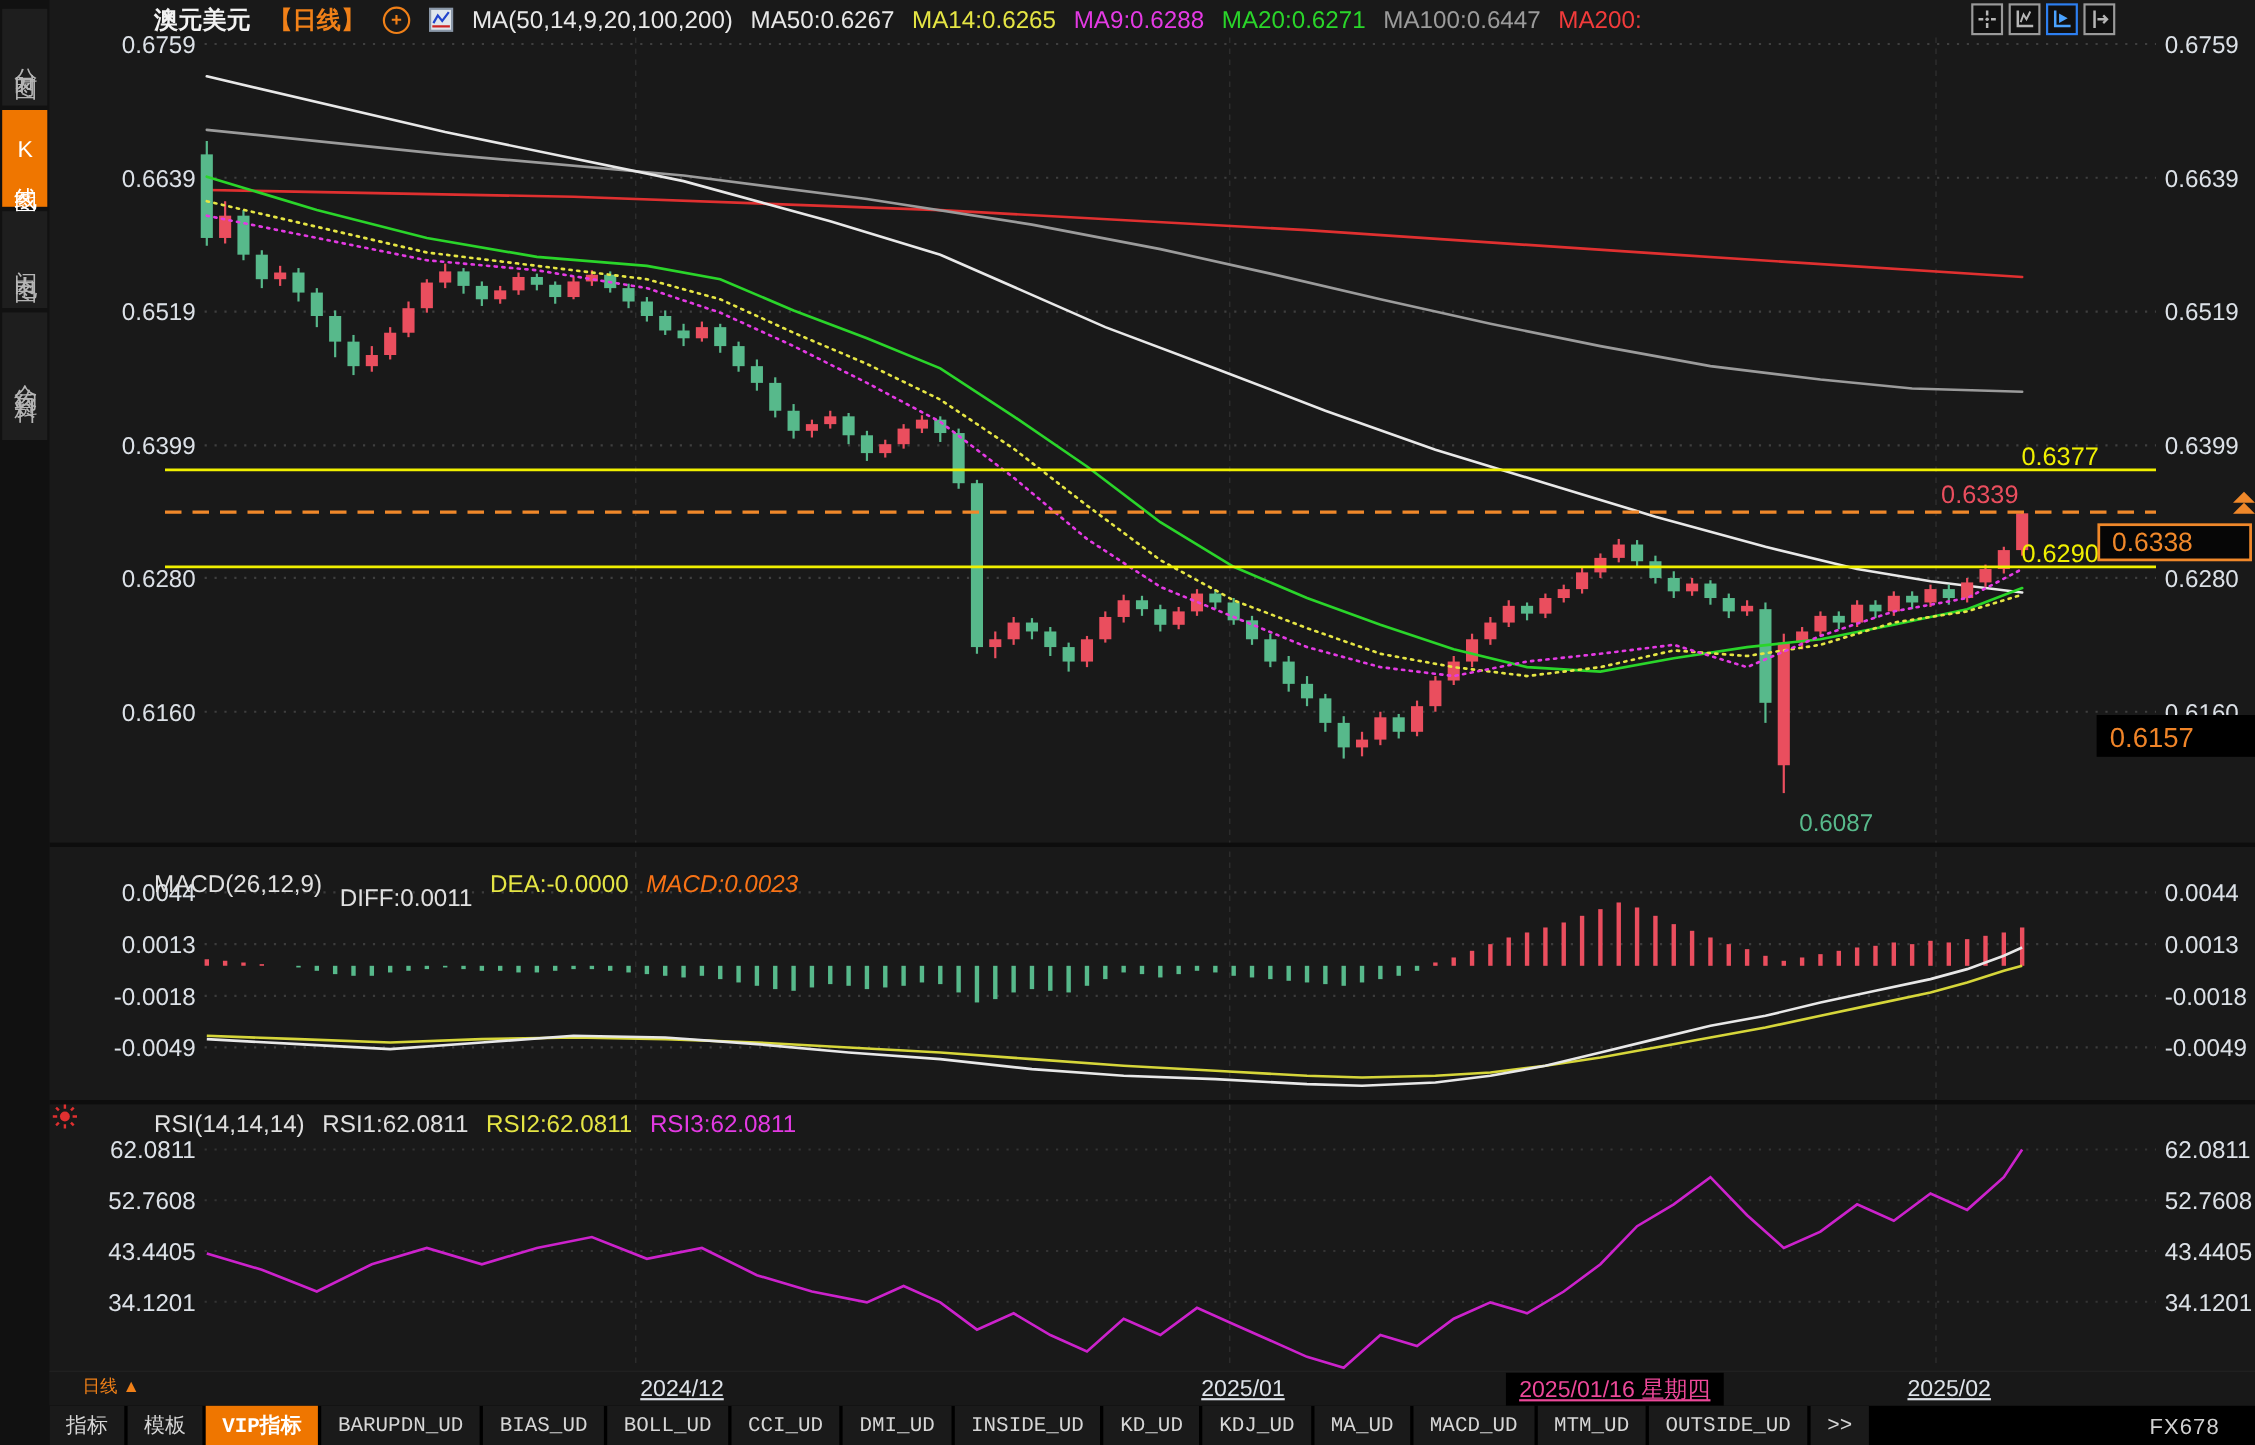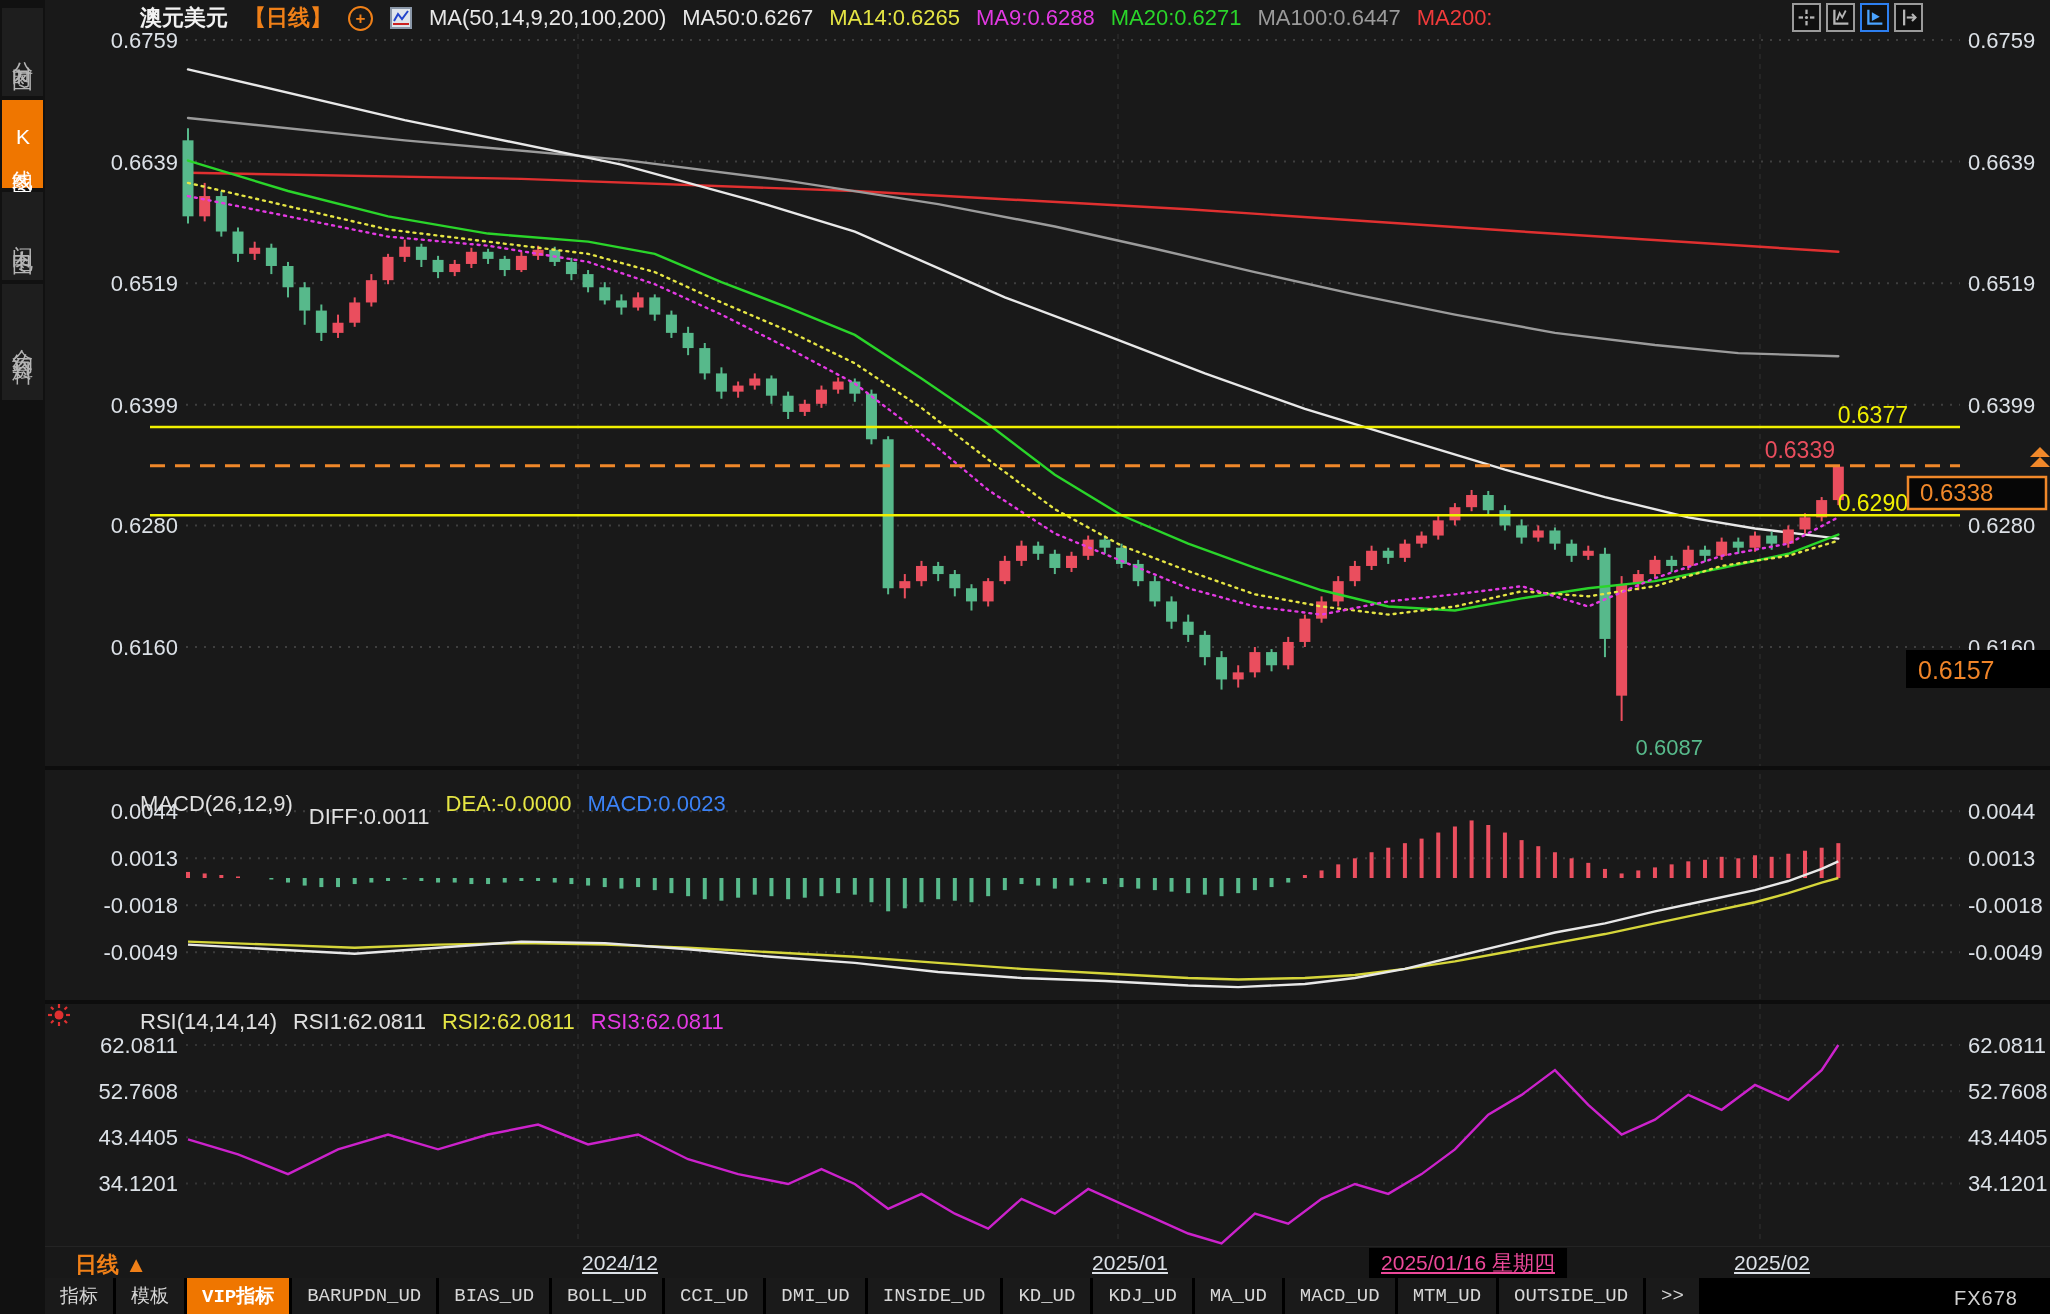--- a/index.html
+++ b/index.html
@@ -19,21 +19,21 @@
   .plus-circle{width:21px;height:21px;border:2px solid #f08018;border-radius:50%;color:#f08018;
        font-size:17px;font-weight:bold;display:flex;align-items:center;justify-content:center;line-height:1;}
   
   .toolbar{position:absolute;left:1792px;top:3px;display:flex;gap:5px;}
   .tbtn{width:25px;height:25px;border:2px solid #9a9a9a;background:#101010;display:flex;
        align-items:center;justify-content:center;cursor:pointer;}
   .tbtn.active{border-color:#2d7ff0;}
   
   .timeline{position:absolute;left:45px;top:1246px;width:2005px;height:31px;background:#181818;
        border-top:1px solid #242424;}
-  .tl-period{position:absolute;left:30px;top:3px;color:#f08018;font-size:22px;font-weight:bold;cursor:pointer;}
+  .tl-period{position:absolute;left:30px;top:3px;color:#f08018;font-size:16px;font-weight:normal;cursor:pointer;}
   .tl-label{position:absolute;top:4px;transform:translateX(-50%);color:#dde2e8;font-size:21px;white-space:nowrap;text-decoration:underline;}
   .tl-label.highlight{background:#000;color:#ec4899;padding:1px 12px;top:1px;}
   
   .tabbar{position:absolute;left:45px;bottom:0;width:2005px;height:36px;background:#000;
        display:flex;gap:3px;font-family:"Liberation Mono",monospace;}
   .tab{background:#1a1a1a;color:#d6d6d6;font-size:19px;display:flex;align-items:center;
        justify-content:center;padding:0 15px;white-space:nowrap;cursor:pointer;}
   .tab.active{background:#ef7600;color:#fff;font-weight:bold;}
   .watermark{position:absolute;right:32px;bottom:4px;color:#d0d0d0;font-size:20px;letter-spacing:1px;}
   .sun-icon{position:absolute;left:46px;top:1002px;}
@@ -440,21 +440,21 @@
       <span style="color: rgb(229, 229, 68);">MA14:0.6265</span>
       <span style="color: rgb(227, 58, 227);">MA9:0.6288</span>
       <span style="color: rgb(42, 213, 42);">MA20:0.6271</span>
       <span style="color: rgb(155, 155, 155);">MA100:0.6447</span>
       <span style="color: rgb(242, 59, 59);">MA200:</span>
     </div>
   <div class="pane-header" style="left:140px;top:777px;">
       <span style="color: rgb(224, 224, 224);">MACD(26,12,9)</span>
       <span style="color: rgb(224, 224, 224); margin-top: 27px;">DIFF:0.0011</span>
       <span style="color: rgb(229, 229, 68);">DEA:-0.0000</span>
-      <span style="color: #3b82f6;">MACD:0.0023</span>
+      <span style="color: #f97316; font-style: italic;">MACD:0.0023</span>
     </div>
   <div class="pane-header" style="left:140px;top:1009px;">
       <span style="color: rgb(224, 224, 224);">RSI(14,14,14)</span>
       <span style="color: rgb(224, 224, 224);">RSI1:62.0811</span>
       <span style="color: rgb(229, 229, 68);">RSI2:62.0811</span>
       <span style="color: rgb(227, 58, 227);">RSI3:62.0811</span>
     </div>
 
   <span class="sun-icon">
     <svg width="26" height="26" viewBox="0 0 26 26">

